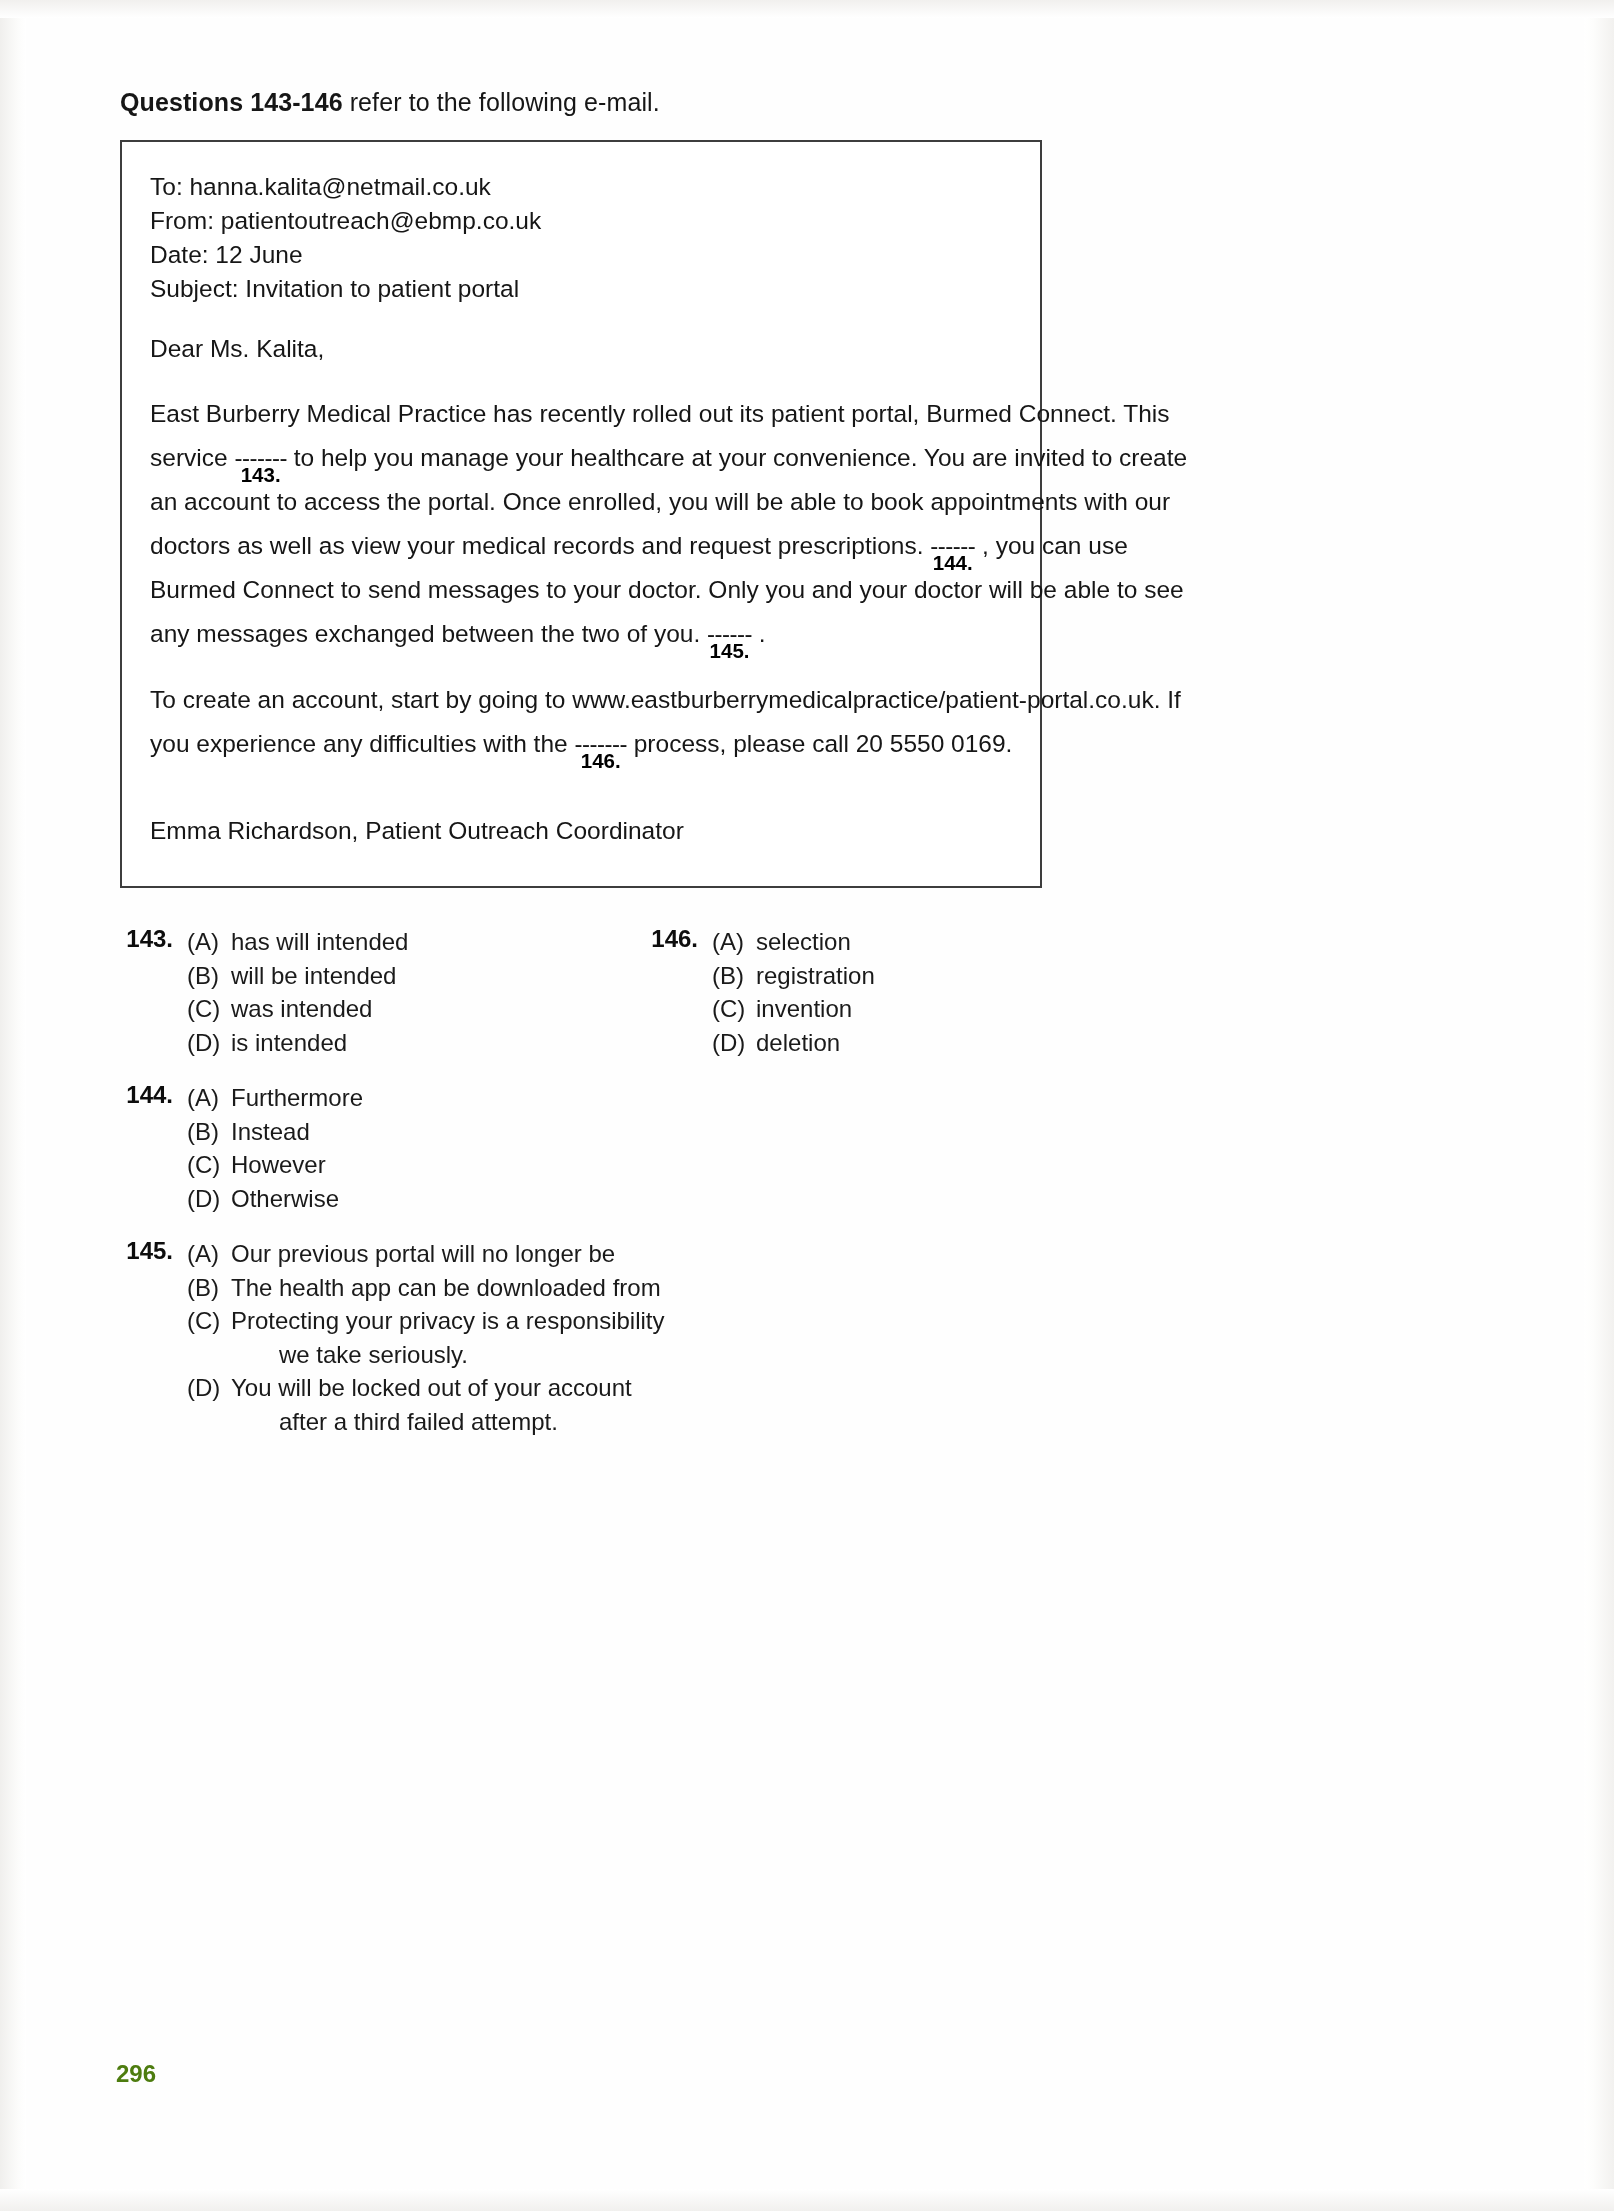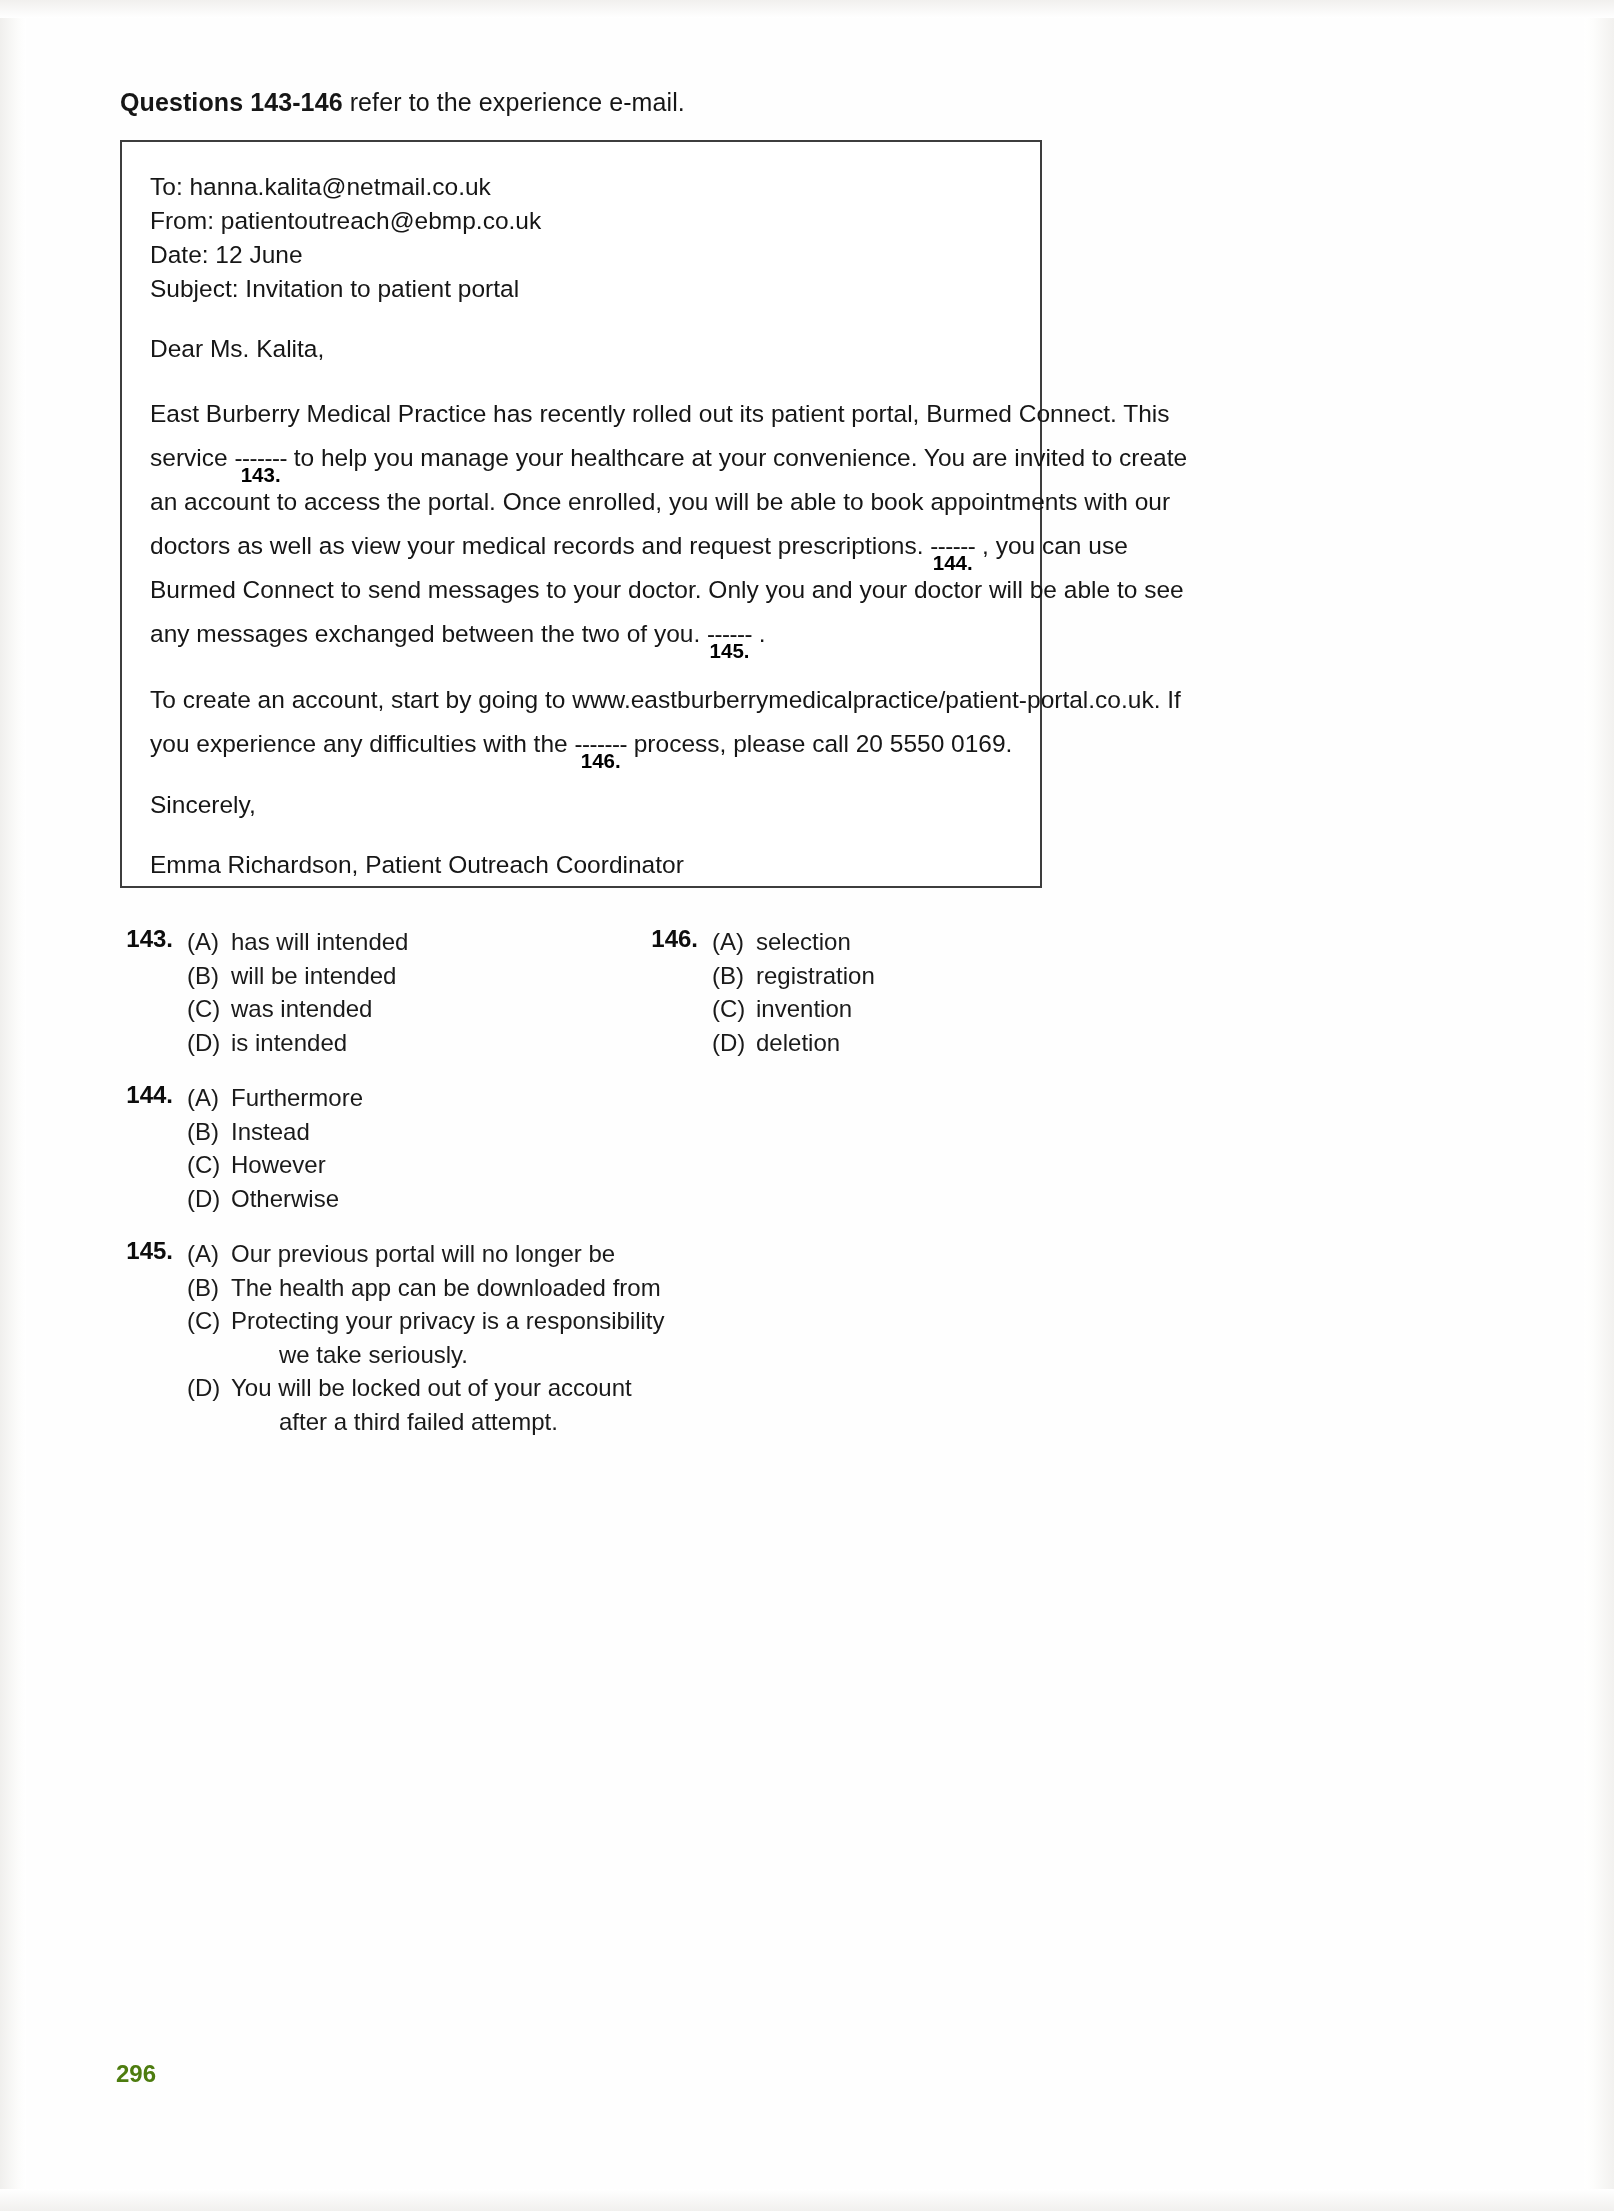--- a/index.html
+++ b/index.html
@@ -206,21 +206,21 @@
 <body>
 
 <div class="page">
 
   <div class="paper-edge-left"></div>
   <div class="paper-edge-right"></div>
   <div class="paper-edge-top"></div>
   <div class="paper-edge-bottom"></div>
 
   <div class="intro">
-    <b>Questions 143-146</b><span> refer to the experience e-mail.</span>
+    <b>Questions 143-146</b><span> refer to the following e-mail.</span>
   </div>
 
   <div class="email-box">
     <div class="email-inner">
 
       <div class="hdr-line">To: hanna.kalita@netmail.co.uk</div>
       <div class="hdr-line">From: patientoutreach@ebmp.co.uk</div>
       <div class="hdr-line">Date: 12 June</div>
       <div class="hdr-line">Subject: Invitation to patient portal</div>
 
@@ -247,21 +247,20 @@
       <div class="gap-sm"></div>
 
       <div class="body-block">
         <div class="body-line">To create an account, start by going to www.eastburberrymedicalpractice/patient-portal.co.uk. If</div>
 
         <div class="body-line"><span>you experience any difficulties with the </span><span class="blank"><span class="dashes">-------</span><span class="qnum">146.</span></span><span> process, please call 20 5550 0169.</span></div>
       </div>
 
       <div class="gap-sm"></div>
 
-      <div class="closing">Sincerely,</div>
 
       <div class="gap-md"></div>
 
       <div class="closing">Emma Richardson, Patient Outreach Coordinator</div>
     </div>
   </div>
 
   <div class="answers">
 
     <div class="col col-left">

